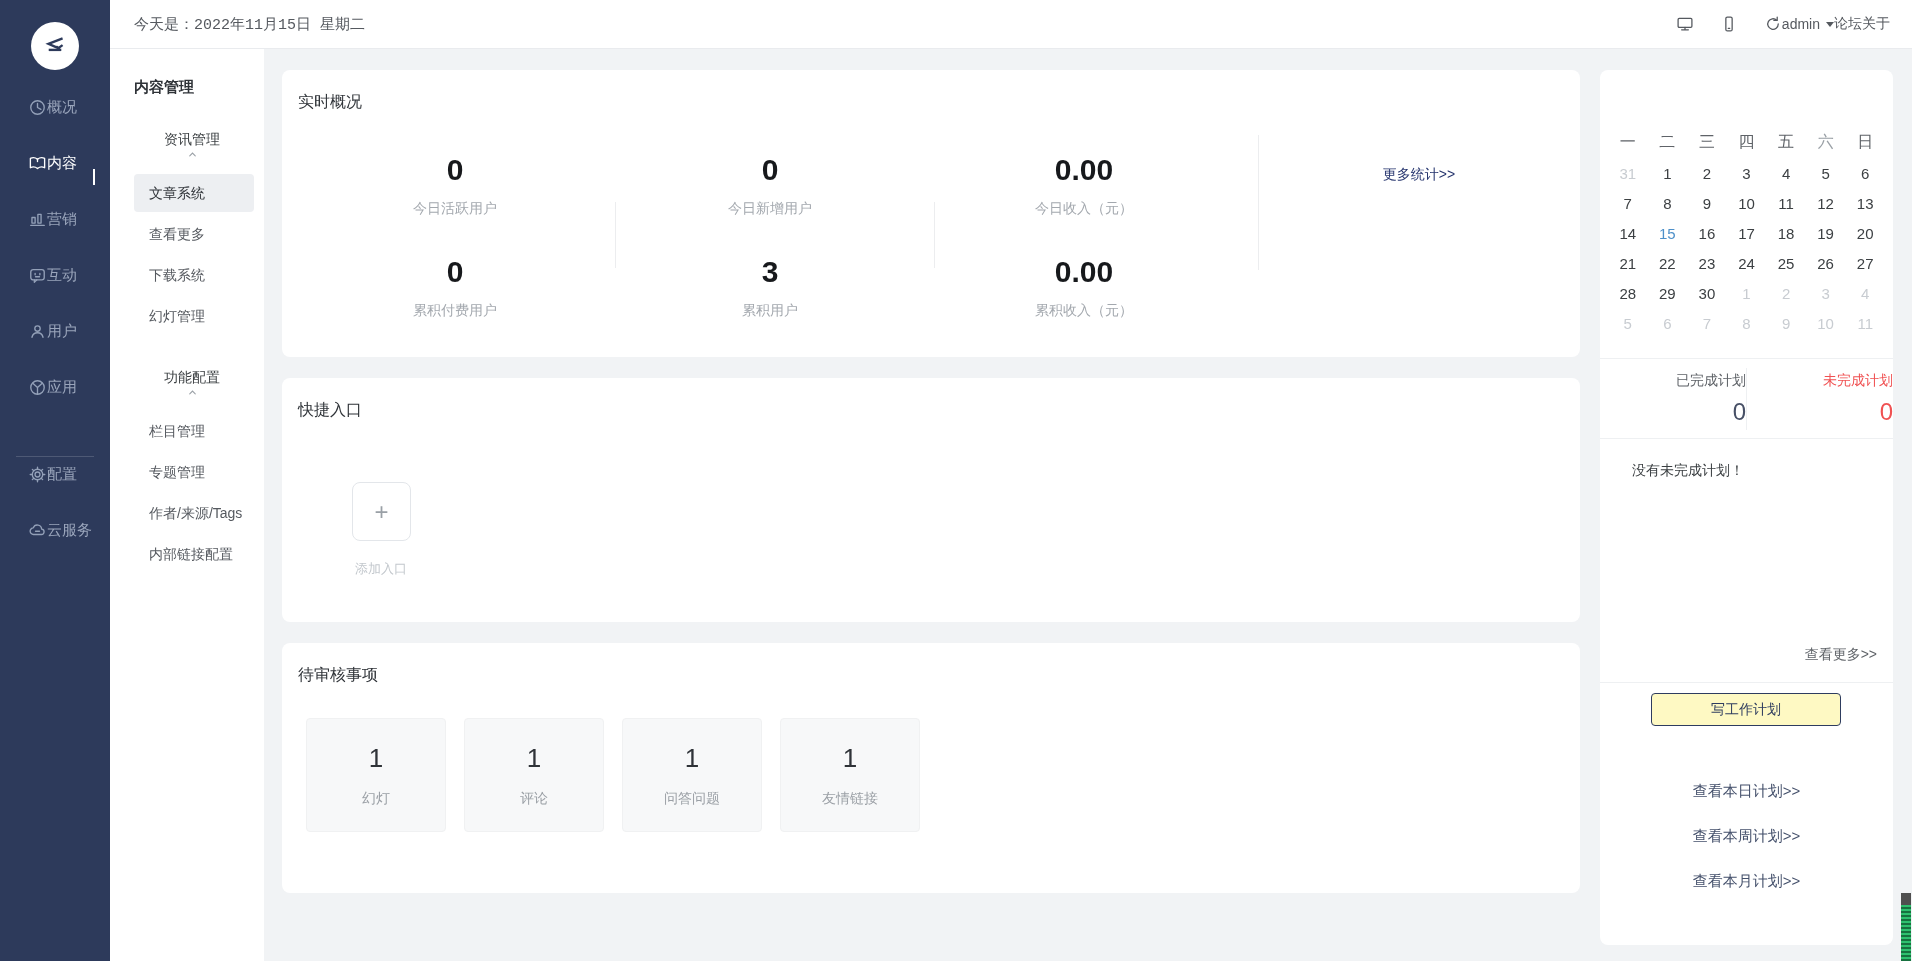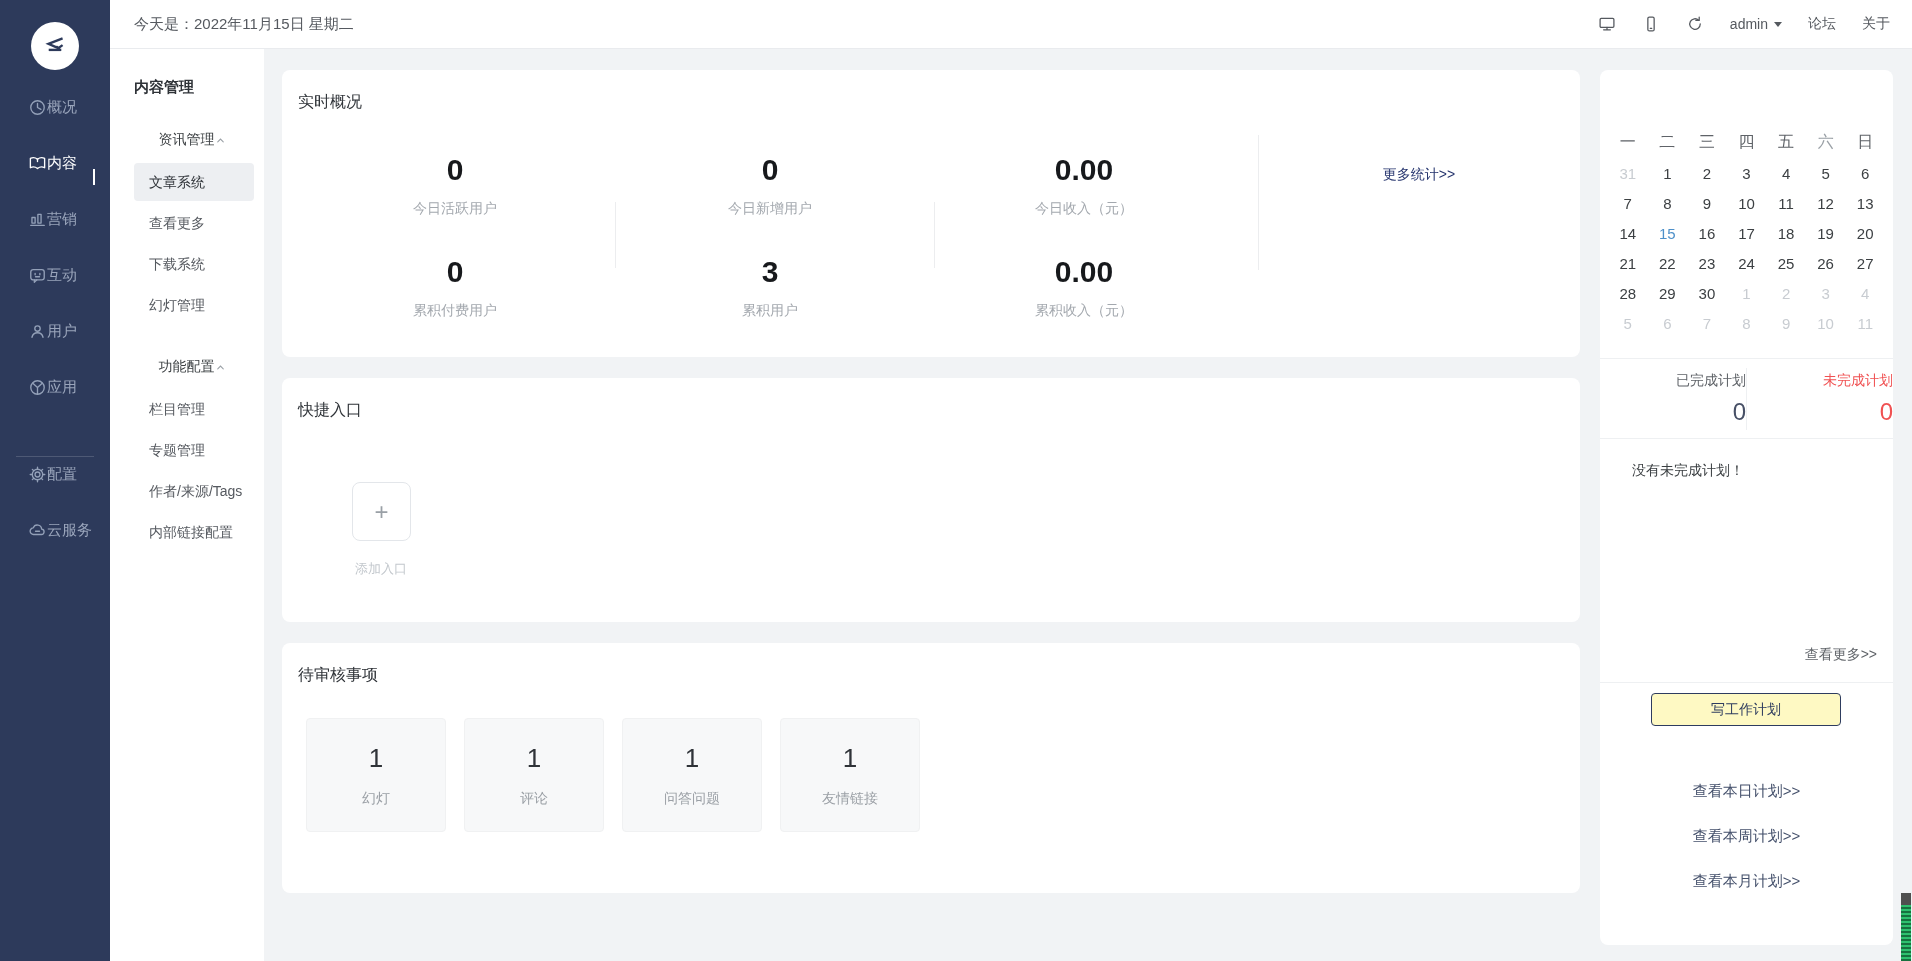--- a/index.html
+++ b/index.html
@@ -19,33 +19,33 @@
               padding-left:28px; color:#9aa5bb; font-size:15px; cursor:pointer; }
   .nav-item .nav-ic { width:19px; height:19px; color:#93a0b8; }
   .nav-item.active { color:#ffffff; }
   .nav-item.active .nav-ic { color:#ffffff; }
   .nav-indicator { position:absolute; right:15px; top:15px; width:2px; height:16px; background:#fff; }
   .nav-divider { height:1px; background:rgba(255,255,255,.16); margin:32px 16px 8px 16px; }
 
   
   .topbar { position:absolute; left:110px; top:0; right:0; height:49px; background:#fff;
             border-bottom:1px solid #e9ebee; display:flex; align-items:center; padding:0 22px 0 24px; z-index:4; }
-  .topbar-date { font-size:15px; color:#55595f; }
-  .topbar-right { margin-left:auto; display:flex; align-items:center; gap:26px; color:#55595f; font-size:14px; }
+  .topbar-date { font-size:15px; color:#55595f;font-family:Liberation Mono, monospace; }
+  .topbar-right { margin-left:auto; display:flex; align-items:center; color:#55595f; font-size:14px; }
   .tb-ic { width:18px; height:18px; color:#55595f; cursor:pointer; }
   .tb-user { display:flex; align-items:center; gap:6px; cursor:pointer; }
   .caret-down { width:0; height:0; border-left:4px solid transparent; border-right:4px solid transparent;
                 border-top:5px solid #55595f; }
   .tb-link { cursor:pointer; }
 
   
   .submenu { position:absolute; left:110px; top:49px; width:154px; bottom:0; background:#fff; padding:0 0 0 24px; z-index:3; }
   .submenu-title { margin-top:29px; font-size:15px; font-weight:bold; color:#2f3338; }
   .submenu-group-header { margin-top:34px; width:116px; display:flex; align-items:center; justify-content:center;
-                          font-size:14px; color:#3c4043; cursor:pointer; }
+                          font-size:14px; color:#3c4043; cursor:pointer;flex-direction:column; }
   .submenu-group-header .chev { width:11px; height:11px; color:#9aa0a6; }
   .submenu-items { margin-top:14px; }
   .submenu-item { width:120px; height:38px; line-height:38px; padding-left:15px; margin-bottom:3px;
                   font-size:14px; color:#55595f; border-radius:4px; cursor:pointer; white-space:nowrap; }
   .submenu-item.active { background:#edeff2; color:#2f3338; }
 
   
   .card { position:absolute; background:#fff; border-radius:8px; }
   .card-title { position:absolute; left:16px; top:22px; font-size:16px; color:#2f3338; }
 

